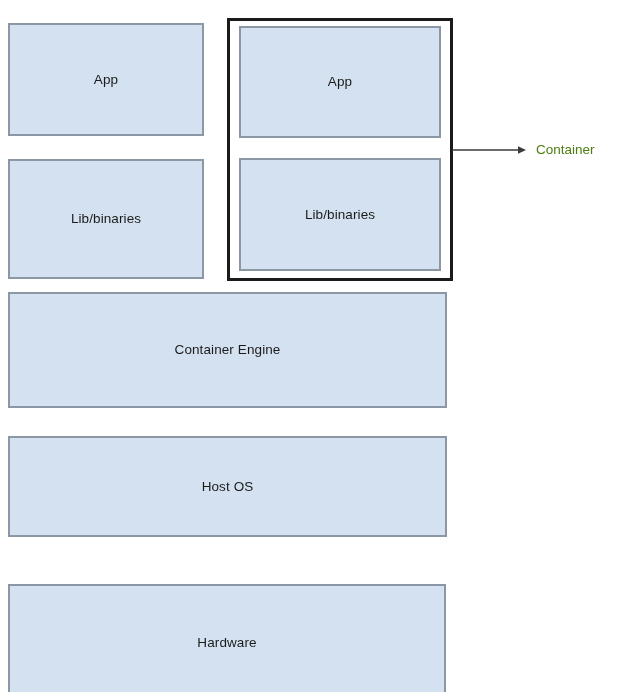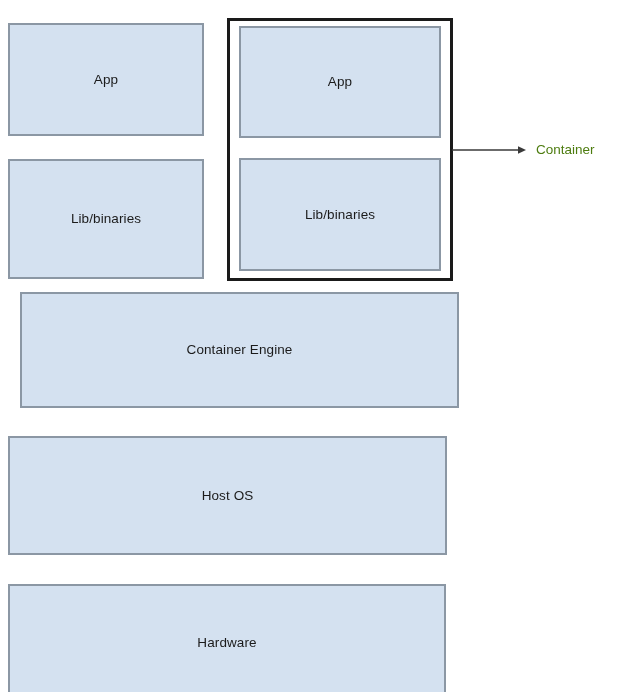--- a/index.html
+++ b/index.html
@@ -51,22 +51,22 @@
     width: 226px;
     height: 263px;
     box-sizing: border-box;
     border: 3px solid #1a1a1a;
     background: #ffffff;
   }
   #app-right     { left: 239px; top: 10px;  width: 202px; height: 112px; }
   #lib-right     { left: 239px; top: 142px; width: 202px; height: 113px; }
 
   
-  #container-engine { left: 20px; top: 276px; width: 439px; height: 116px; }
-  #host-os          { left: 8px; top: 420px; width: 439px; height: 119px; }
+  #container-engine { left: 8px; top: 276px; width: 439px; height: 116px; }
+  #host-os          { left: 8px; top: 420px; width: 439px; height: 101px; }
   #hardware         { left: 8px; top: 568px; width: 438px; height: 117px; }
 
   
   #arrow {
     position: absolute;
     left: 452px;
     top: 124px;
     width: 76px;
     height: 20px;
   }

